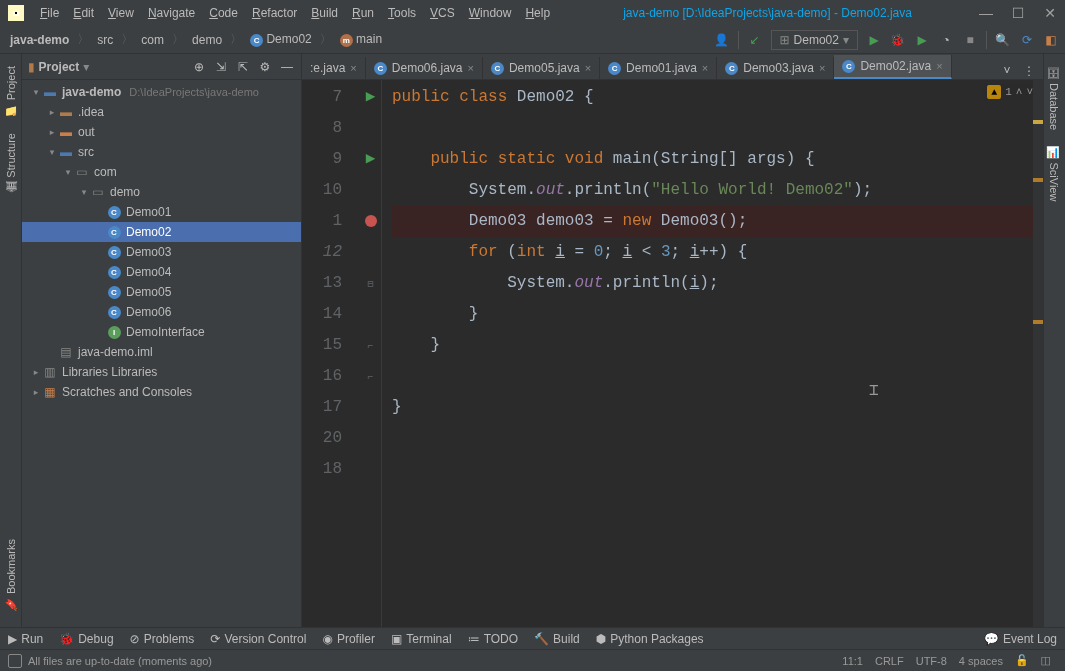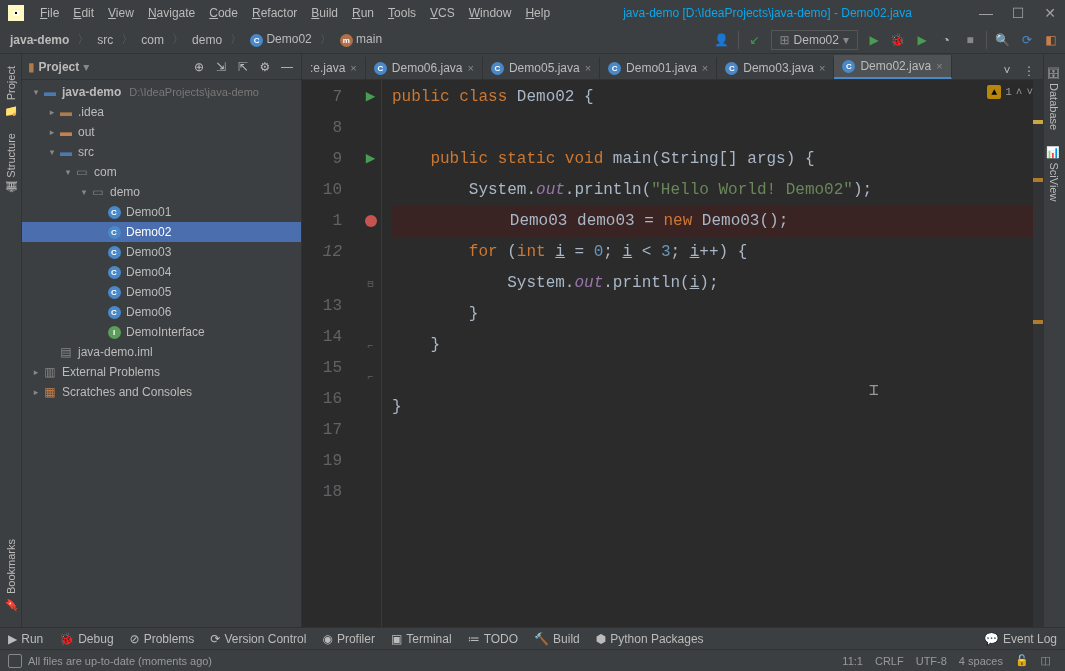--- a/index.html
+++ b/index.html
@@ -46,21 +46,21 @@
 .tab { display:flex; align-items:center; gap:5px; padding:4px 8px; font-size:12px; border-right:1px solid #323232; cursor:pointer; color:#bbb; }
 .tab.active { background:#4e5254; border-bottom:2px solid #4a88c7; }
 .tab .x { color:#888; font-size:11px; }
 .tab:first-child .x { margin-left:0; }
 .tabs-right { margin-left:auto; display:flex; gap:6px; padding:0 6px; }
 .editor { flex:1; display:flex; font-family:Consolas,"Courier New",monospace; font-size:16px; background:#2b2b2b; position:relative; overflow:hidden; }
 .gutter-nums { width:58px; text-align:right; padding-right:18px; color:#606366; padding-top:2px; line-height:31px; }
 .gutter-icons { width:22px; padding-top:2px; line-height:31px; text-align:center; border-right:1px solid #3a3a3a;}
 .code { flex:1; padding-top:2px; padding-left:10px; line-height:31px; position:relative; }
 .code-line { height:31px; white-space:pre; }
-.code-line.bp { background:#3a2323;padding-left:41px; }
+.code-line.bp { background:#3a2323; }
 .kw { color:#cc7832; }
 .str { color:#6a8759; }
 .num { color:#6897bb; }
 .field { color:#9876aa; font-style:italic; }
 .cls { color:#a9b7c6; }
 .code-text { color:#a9b7c6; }
 .underline { text-decoration:underline; }
 .right-gutter { width:22px; background:#3c3f41; border-left:1px solid #323232; display:flex; flex-direction:column; align-items:center; padding-top:4px; }
 .right-gutter .tab-v { writing-mode:vertical-rl; padding:8px 2px; font-size:11px; cursor:pointer; color:#bbb; }
 .editor-top-right { position:absolute; top:4px; right:6px; display:flex; gap:4px; align-items:center; font-size:11px; color:#999; background:#2b2b2bcc; padding:1px 4px;}
@@ -278,21 +278,21 @@
             <span style="color:#888">▤</span>
           </span>
           <span class="tree-label">java-demo.iml</span>
         </div>
         <div class="tree-row">
           <span class="tree-indent" style="width:4px"></span>
           <span class="tree-arrow">▸</span>
           <span class="tree-icon">
             <span style="color:#888">▥</span>
           </span>
-          <span class="tree-label">External Problems</span>
+          <span class="tree-label">Libraries Libraries</span>
         </div>
         <div class="tree-row">
           <span class="tree-indent" style="width:4px"></span>
           <span class="tree-arrow">▸</span>
           <span class="tree-icon">
             <span style="color:#c97f4a">▦</span>
           </span>
           <span class="tree-label">Scratches and Consoles</span>
         </div>
       </div>
@@ -335,26 +335,26 @@
         </div>
       </div>
     <div class="editor">
       <div class="gutter-nums" id="g-nums">
           <div style="height: 31px;">7</div>
           <div style="height: 31px;">8</div>
           <div style="height: 31px;">9</div>
           <div style="height: 31px;">10</div>
           <div style="height: 31px;">1</div>
           <div style="height: 31px; font-style: italic;">12</div>
-          <div style="height: 31px; margin-top: 23px;">13</div>
+          <div style="height: 31px;">13</div>
           <div style="height: 31px;">14</div>
           <div style="height: 31px;">15</div>
           <div style="height: 31px;">16</div>
           <div style="height: 31px;">17</div>
-          <div style="height: 31px;">19</div>
+          <div style="height: 31px;">20</div>
           <div style="height: 31px;">18</div>
         </div>
       <div class="gutter-icons" id="g-icons">
           <div style="height: 31px;"><span class="green-play">▶</span></div>
           <div style="height: 31px;"></div>
           <div style="height: 31px;"><span class="green-play">▶</span></div>
           <div style="height: 31px;"></div>
           <div style="height: 31px;"><span class="red-bp"></span></div>
           <div style="height: 31px;"></div>
           <div style="height: 31px;"><span class="fold-m">⊟</span></div>

